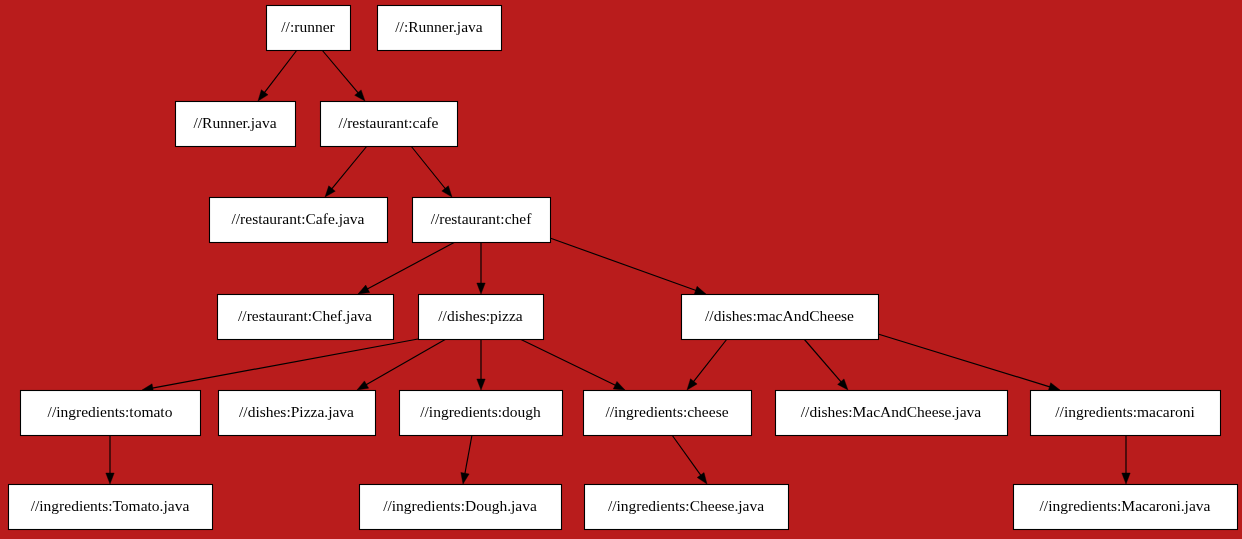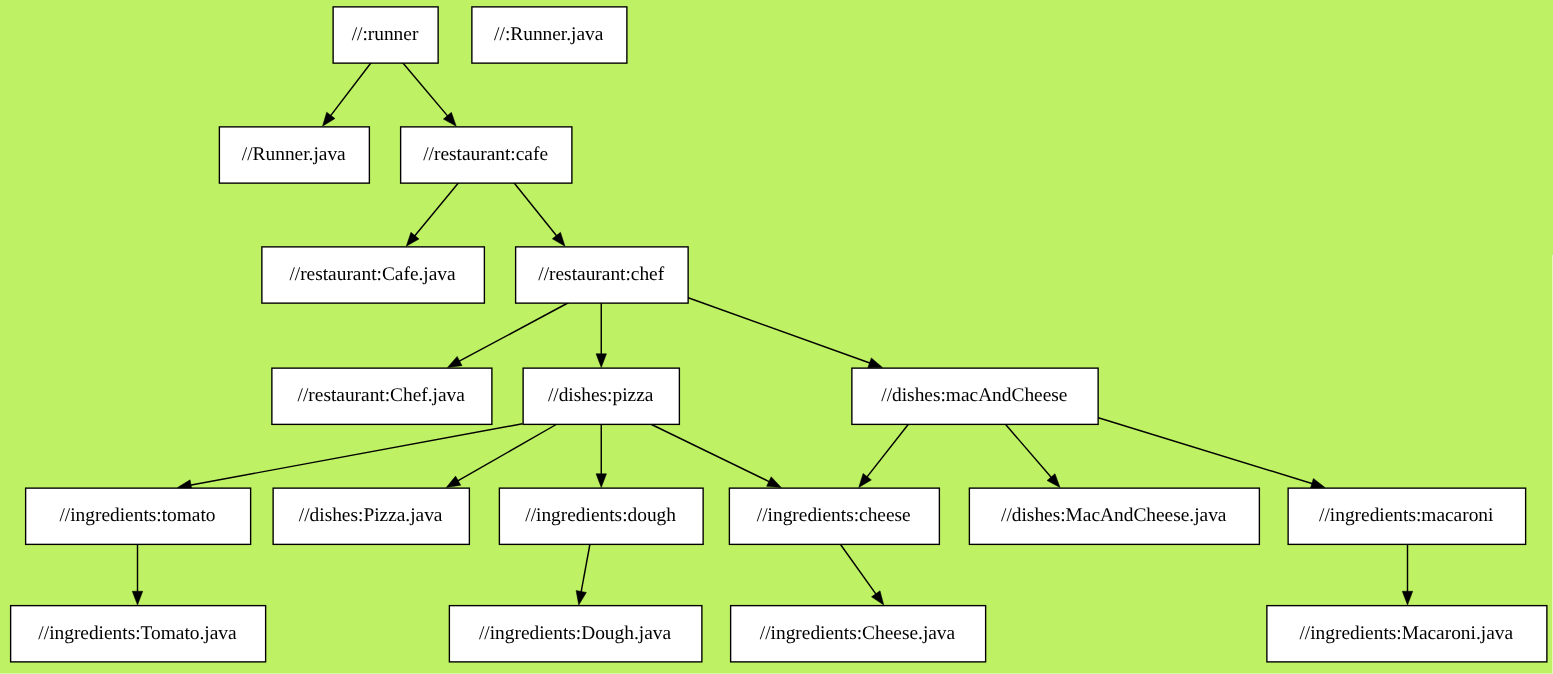--- a/index.html
+++ b/index.html
@@ -4,21 +4,21 @@
 <style>
   html, body {
     margin: 0;
     padding: 0;
     background: #ffffff;
   }
   #graph-root {
     position: relative;
     width: 1242px;
     height: 539px;
-    background: #bef264;
+    background: #b91c1c;
     font-family: "Liberation Serif", "DejaVu Serif", serif;
     overflow: hidden;
   }
   svg#graph-canvas {
     display: block;
     width: 1242px;
     height: 539px;
   }
   .node-box {
     fill: #ffffff;

